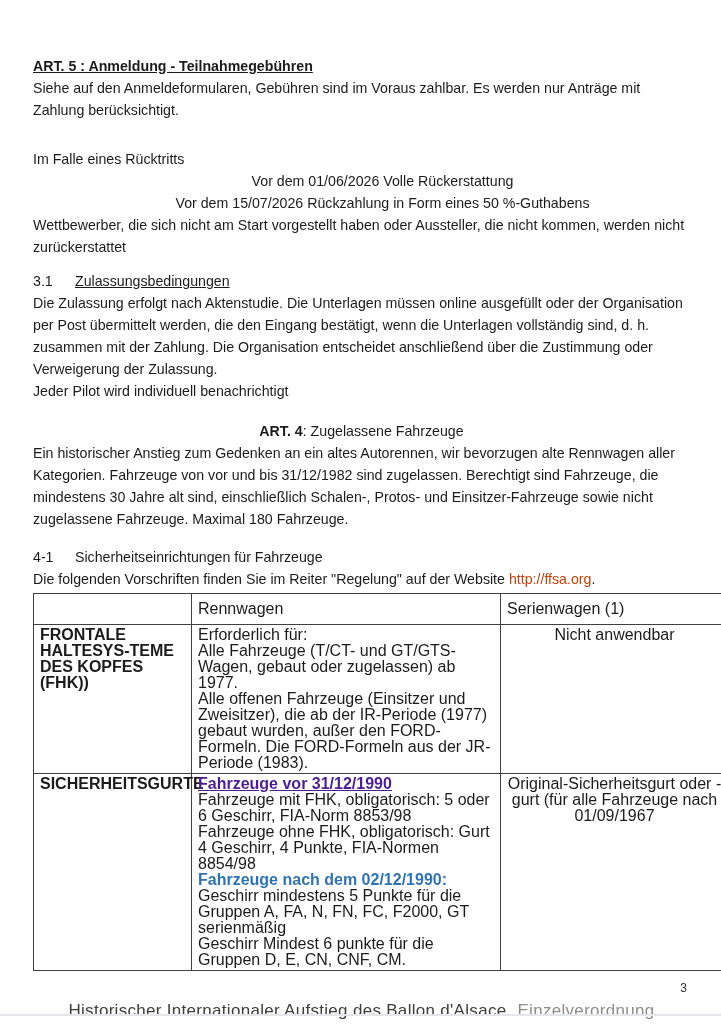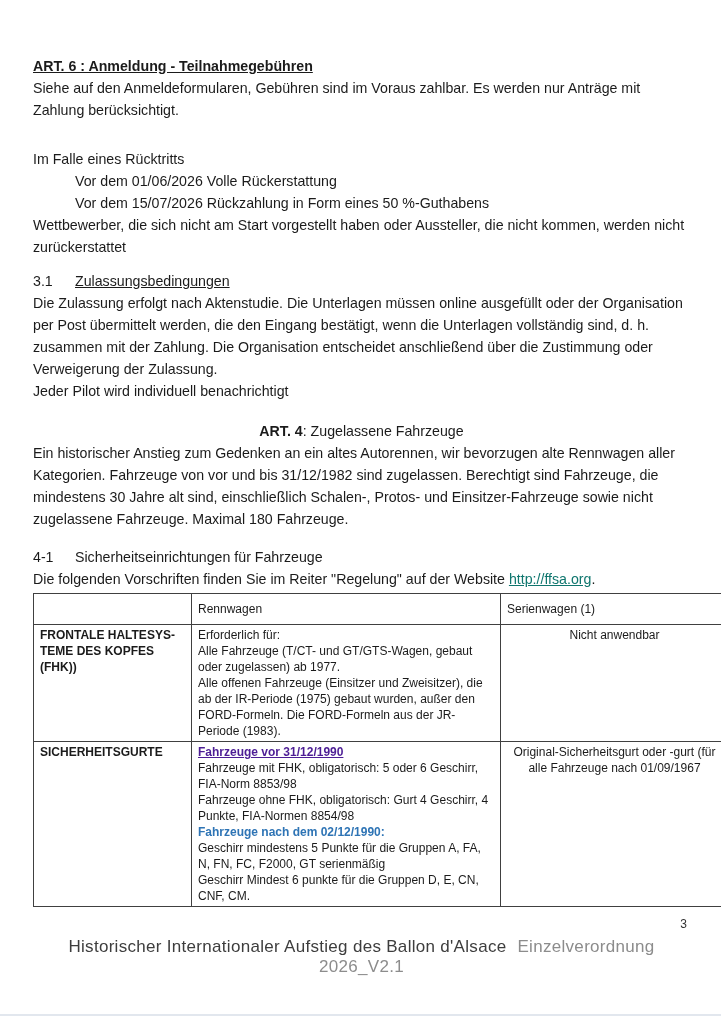--- a/index.html
+++ b/index.html
@@ -9,37 +9,37 @@
     background:#ffffff;
     overflow:hidden;
     font-family:"Liberation Sans","DejaVu Sans",sans-serif;
     color:#1b1b1b;
   }
   .content{padding:55px 31px 0 33px;}
   .content p{margin:0;font-size:14.2px;line-height:22px;}
   .b{font-weight:bold;}
   .u{text-decoration:underline;}
   .title-art3{font-weight:bold;text-decoration:underline;}
-  .indent{padding-left:42px;}
+  .indent{padding-left:42px;text-align:center;}
   .gap27{margin-top:27px !important;}
   .gap18{margin-top:18px !important;text-align:center;}
   .gap16{margin-top:16px !important;}
   .gap12{margin-top:12px !important;}
   .sec-head .num{display:inline-block;width:42px;}
-  a.link{color:#0f766e;text-decoration:underline;cursor:pointer;}
+  a.link{color:#c2410c;cursor:pointer;}
   table.spec{
     border-collapse:collapse;
     table-layout:fixed;
     width:662px;
     margin-top:3px;
   }
   table.spec td{
     border:1px solid #404040;
     vertical-align:top;
-    font-size:12px;
+    font-size:16px;
     line-height:16px;
     padding:2px 6px;
   }
   td.c1{width:145px;}
   td.c2{width:296px;}
   td.c3{width:215px;}
   tr.thead td{height:26px;vertical-align:middle;}
   td.th{font-size:19px;line-height:24px;padding:2px 8px;}
   td.label{font-weight:bold;font-size:11px;line-height:15px;padding:3px 4px;}
   td.center{text-align:center;padding-top:12px;}
@@ -66,21 +66,21 @@
     width:721px;height:2px;
     background:#e2e7ee;
   }
 </style>
 </head>
 <body>
 
 <div class="page">
   <div class="content">
 
-    <p class="title-art3">ART. 6 : Anmeldung - Teilnahmegebühren</p>
+    <p class="title-art3">ART. 5 : Anmeldung - Teilnahmegebühren</p>
     <p>Siehe auf den Anmeldeformularen, Gebühren sind im Voraus zahlbar. Es werden nur Anträge mit Zahlung berücksichtigt.</p>
 
     <p class="gap27">Im Falle eines Rücktritts</p>
     <div class="indent">
       <p>Vor dem 01/06/2026 Volle Rückerstattung</p>
       <p>Vor dem 15/07/2026 Rückzahlung in Form eines 50 %-Guthabens</p>
     </div>
     <p>Wettbewerber, die sich nicht am Start vorgestellt haben oder Aussteller, die nicht kommen, werden nicht zurückerstattet</p>
 
     <p class="sec-head gap12">
@@ -104,21 +104,21 @@
           <tr class="thead">
         <td class="c1"></td>
         <td class="c2 th">Rennwagen</td>
         <td class="c3 th">Serienwagen (1)</td>
       </tr>
       <tr>
         <td class="c1 label">FRONTALE HALTESYS-TEME DES KOPFES (FHK))</td>
         <td class="c2">
           <div>Erforderlich für:</div>
           <div>Alle Fahrzeuge (T/CT- und GT/GTS-Wagen, gebaut oder zugelassen) ab 1977.</div>
-          <div>Alle offenen Fahrzeuge (Einsitzer und Zweisitzer), die ab der IR-Periode (1975) gebaut wurden, außer den FORD-Formeln. Die FORD-Formeln aus der JR-Periode (1983).</div>
+          <div>Alle offenen Fahrzeuge (Einsitzer und Zweisitzer), die ab der IR-Periode (1977) gebaut wurden, außer den FORD-Formeln. Die FORD-Formeln aus der JR-Periode (1983).</div>
         </td>
         <td class="c3 center">Nicht anwendbar</td>
       </tr>
       <tr>
         <td class="c1 label">SICHERHEITSGURTE</td>
         <td class="c2">
           <div class="blue-link">Fahrzeuge vor 31/12/1990</div>
           <div>Fahrzeuge mit FHK, obligatorisch: 5 oder 6 Geschirr, FIA-Norm 8853/98</div>
           <div>Fahrzeuge ohne FHK, obligatorisch: Gurt 4 Geschirr, 4 Punkte, FIA-Normen 8854/98</div>
           <div class="blue-bold">Fahrzeuge nach dem 02/12/1990:</div>

